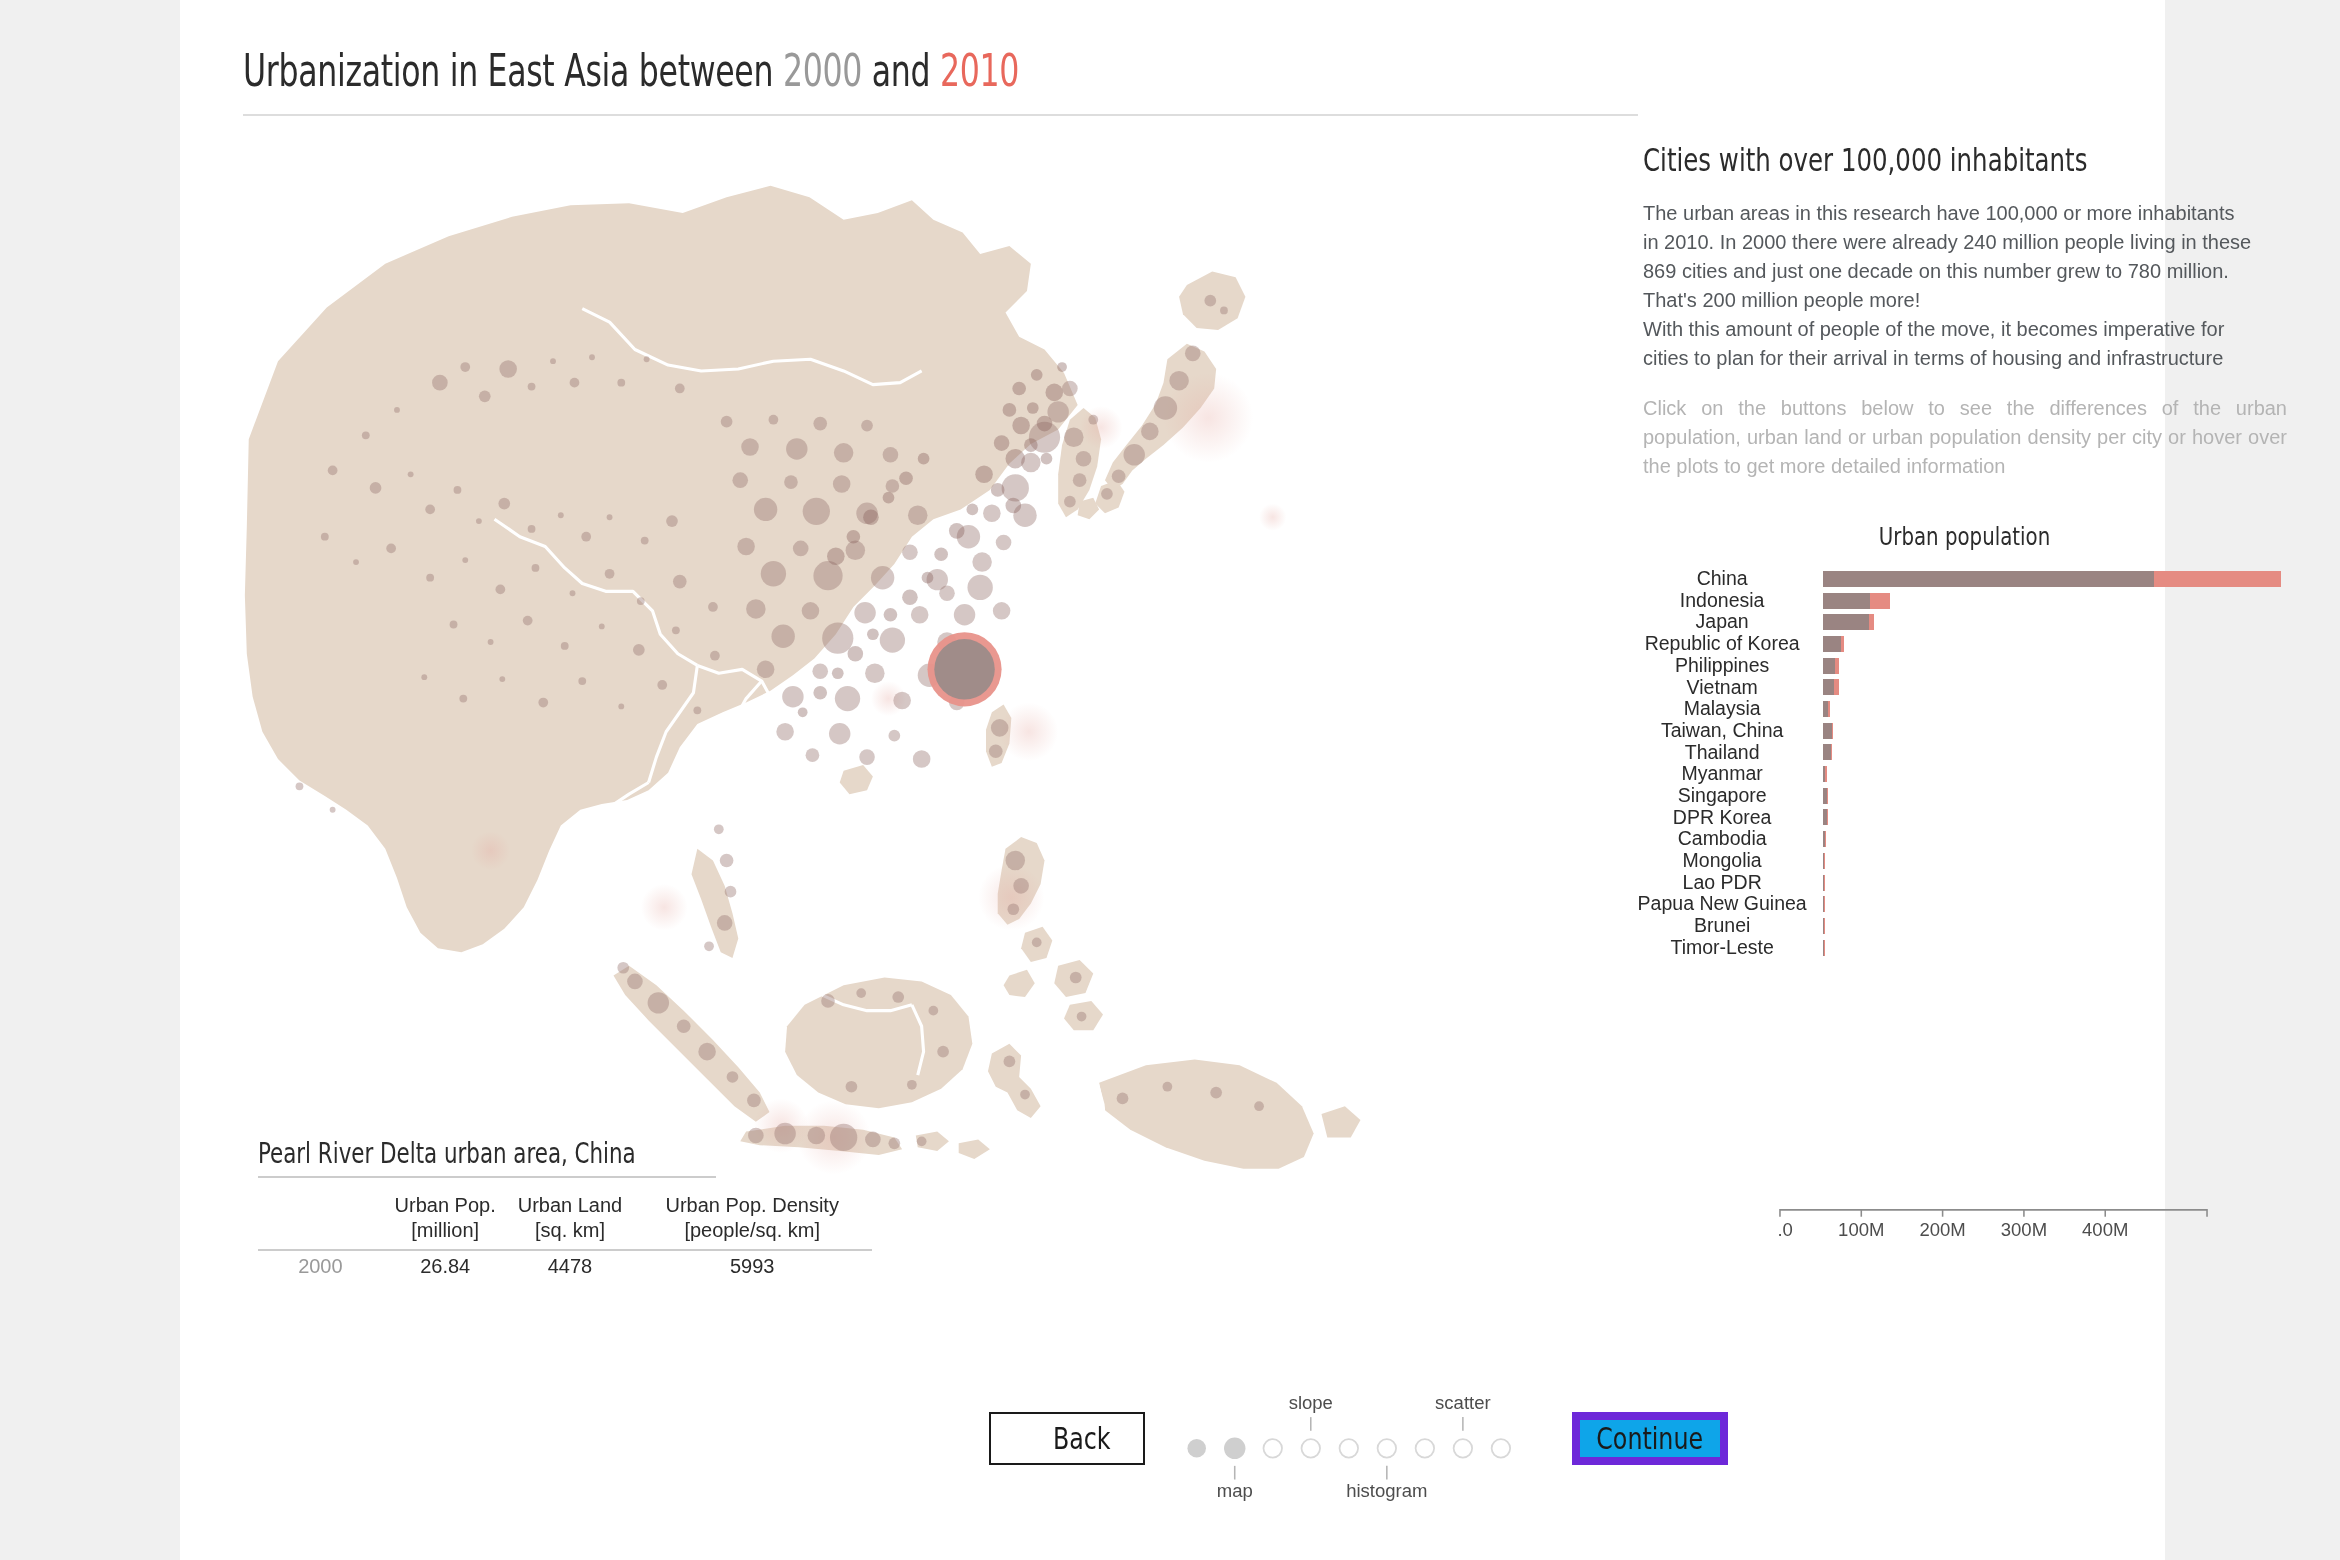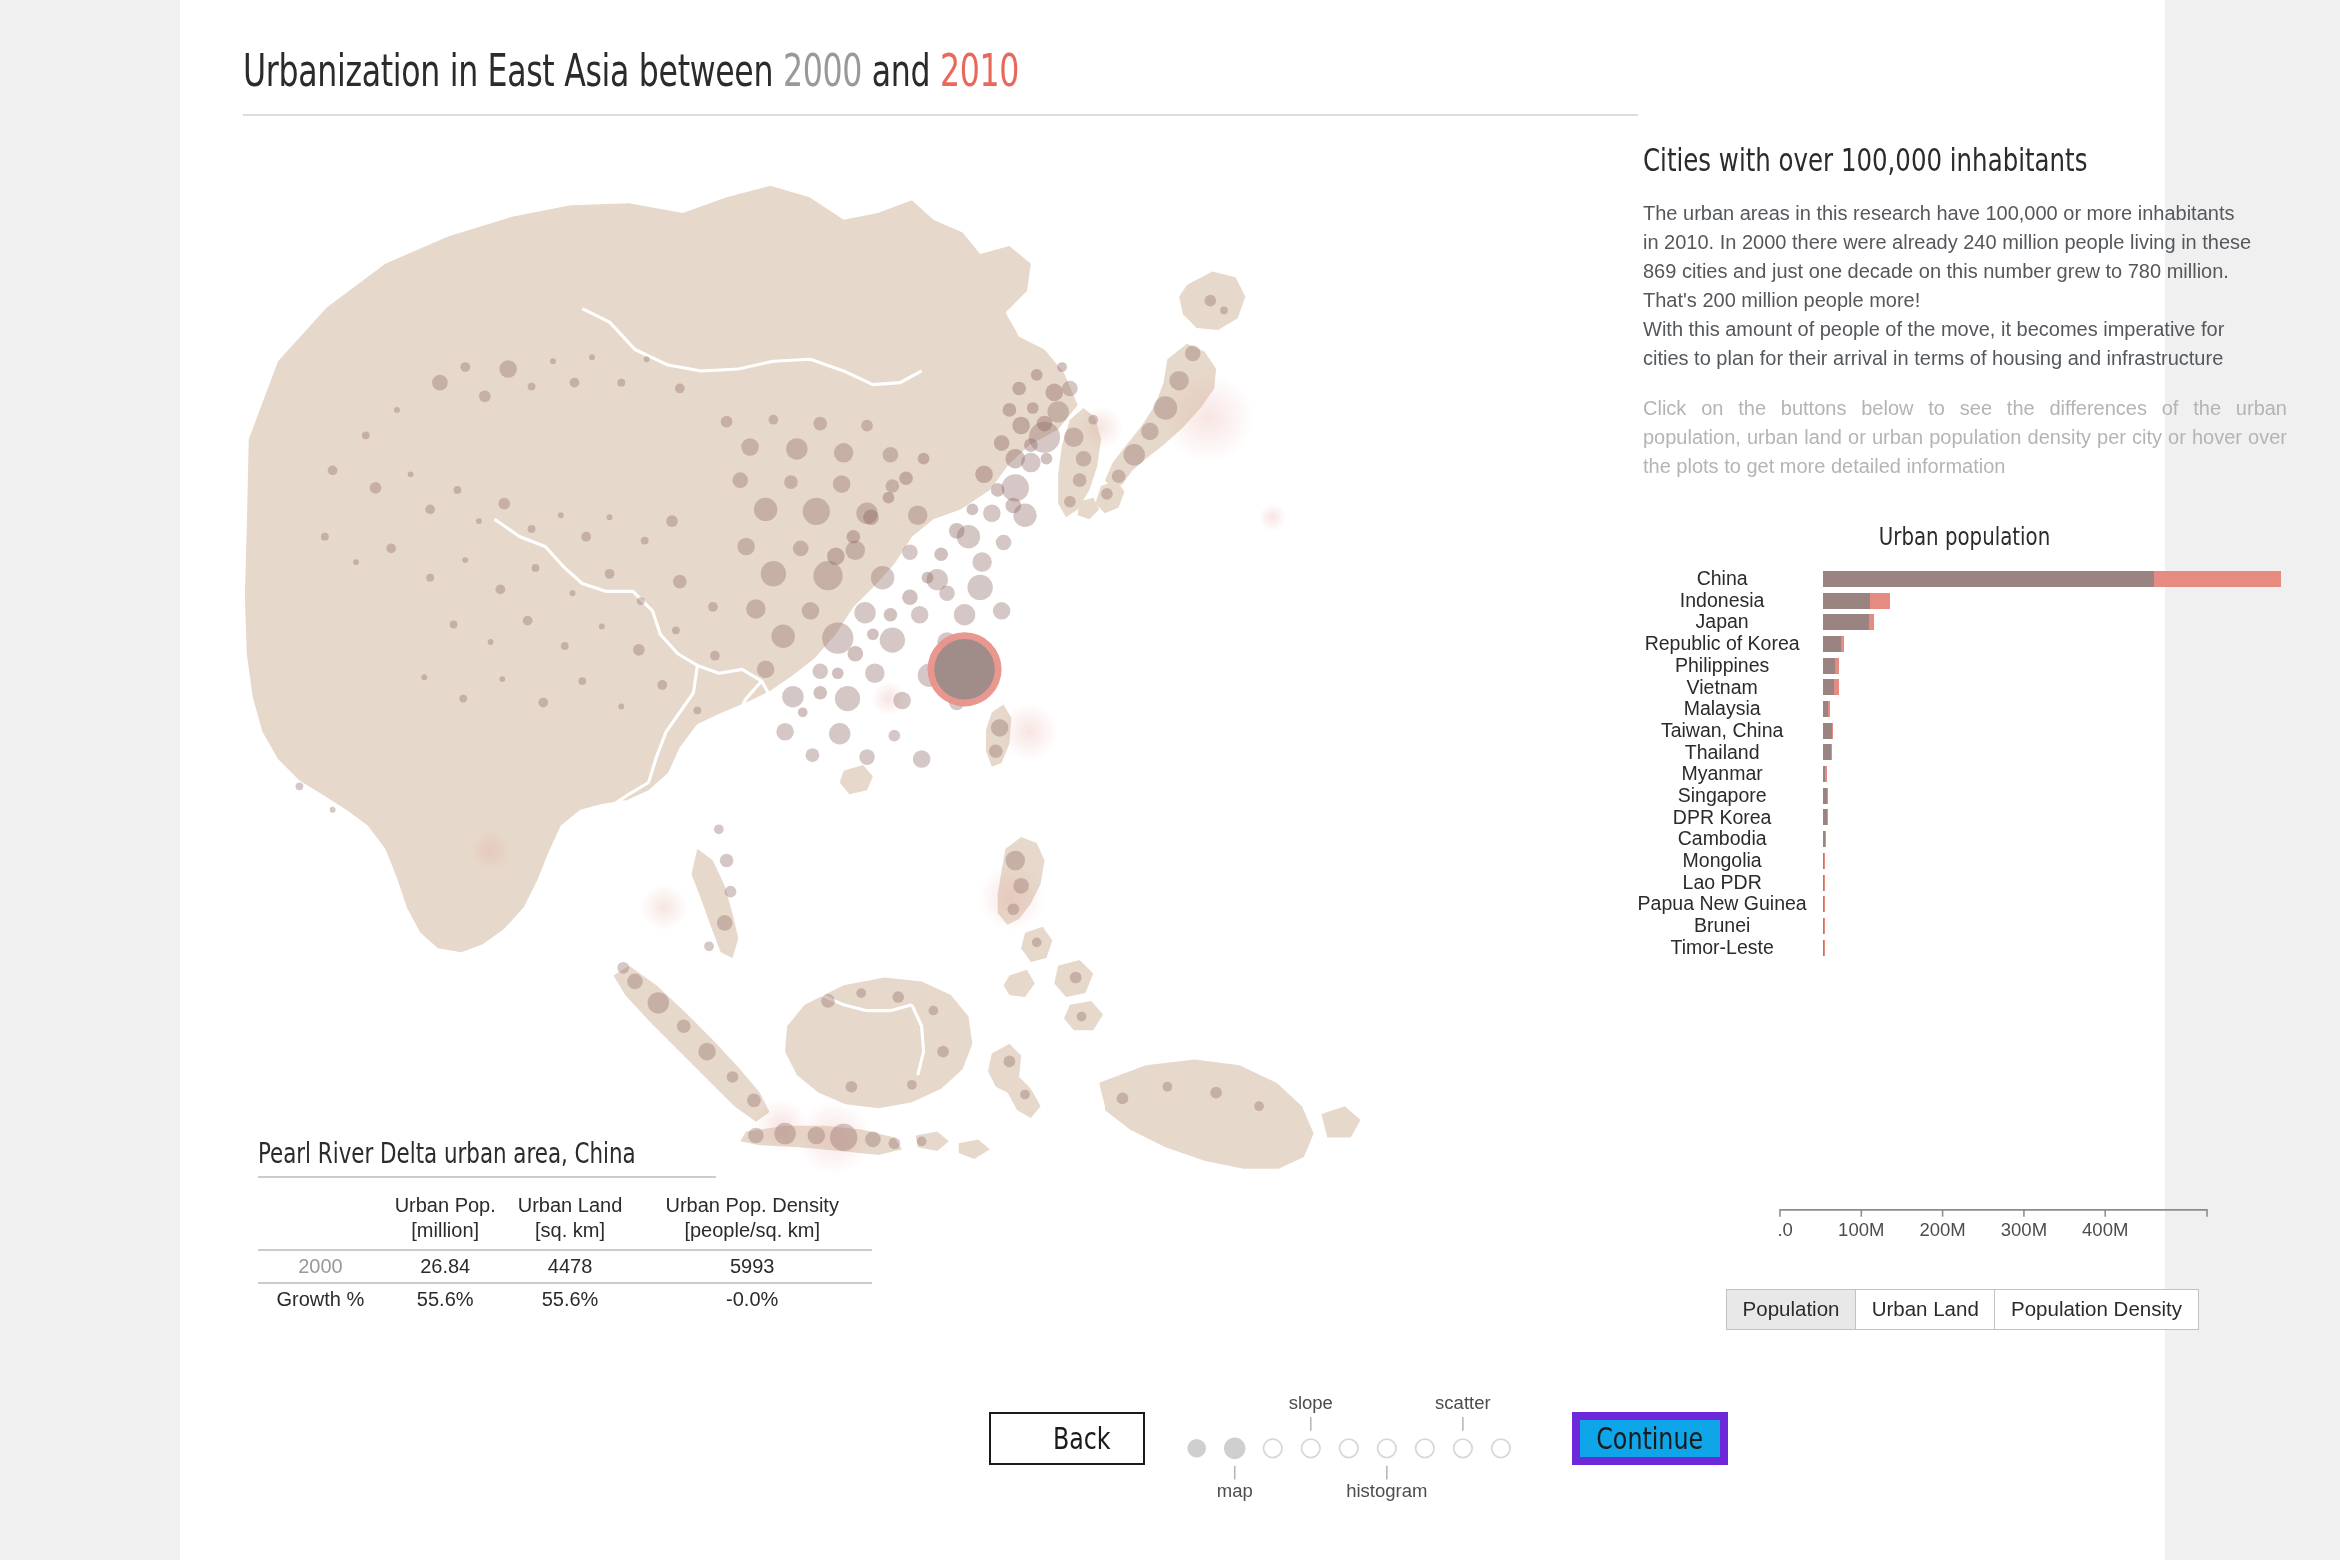--- a/index.html
+++ b/index.html
@@ -515,26 +515,20 @@
         <td class="pad-top">
           <span>26.84</span>
         </td>
         <td class="pad-top">
           <span>4478</span>
         </td>
         <td class="pad-top">
           <span>5993</span>
         </td>
       </tr>
-      <tr class="growth">
-        <td>Growth %</td>
-        <td>55.6%</td>
-        <td>55.6%</td>
-        <td>-0.0%</td>
-      </tr>
     </tbody>
         </table>
   </div>
 
   <div id="right-col">
     <div id="panel-title">Cities with over 100,000 inhabitants</div>
     <div id="panel-body">
       <span>The urban areas in this research have 100,000 or more inhabitants</span><br>
       <span>in 2010. In 2000 there were already 240 million people living in these</span><br>
       <span>869 cities and just one decade on this number grew to 780 million.</span><br>
@@ -689,25 +683,20 @@
       <g id="axis-ticklabels">
             <text x="1" y="34" text-anchor="middle" class="ticklab">0.0</text>
             <text x="84.4" y="34" text-anchor="middle" class="ticklab">100M</text>
             <text x="167.8" y="34" text-anchor="middle" class="ticklab">200M</text>
             <text x="251.2" y="34" text-anchor="middle" class="ticklab">300M</text>
             <text x="334.6" y="34" text-anchor="middle" class="ticklab">400M</text>
           </g>
     </svg>
   </div>
 
-  <div id="toggles">
-        <div class="tgl active">Population</div>
-        <div class="tgl">Urban Land</div>
-        <div class="tgl">Population Density</div>
-      </div>
 
   <div id="btn-back">
     <span class="navlbl">Back</span>
   </div>
   <div id="btn-continue">
     <span class="navlbl">Continue</span>
   </div>
 
   <div id="dots">
     <svg width="351" height="122" viewBox="0 0 360 125">

